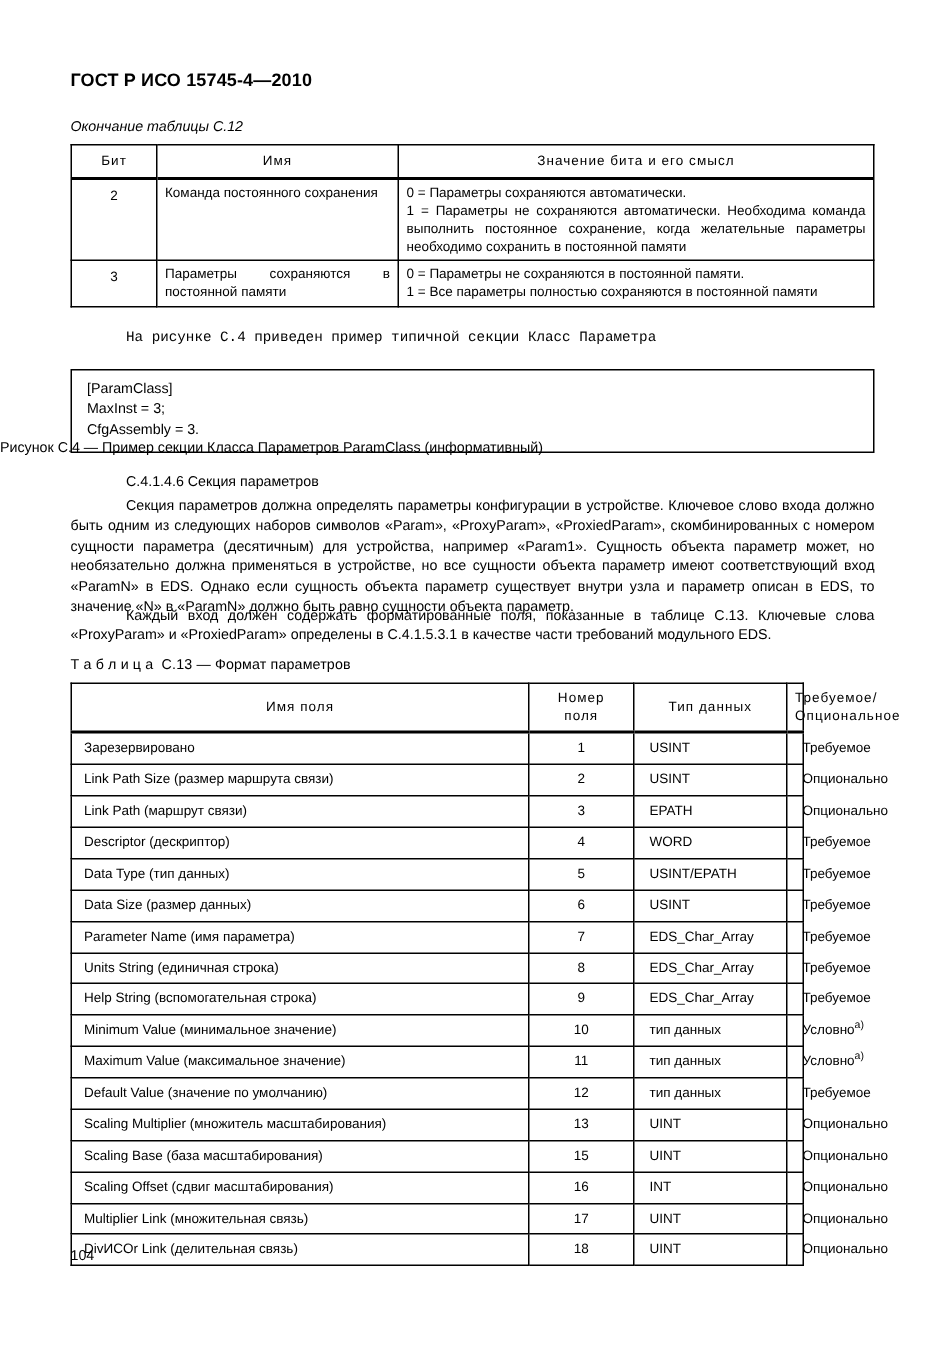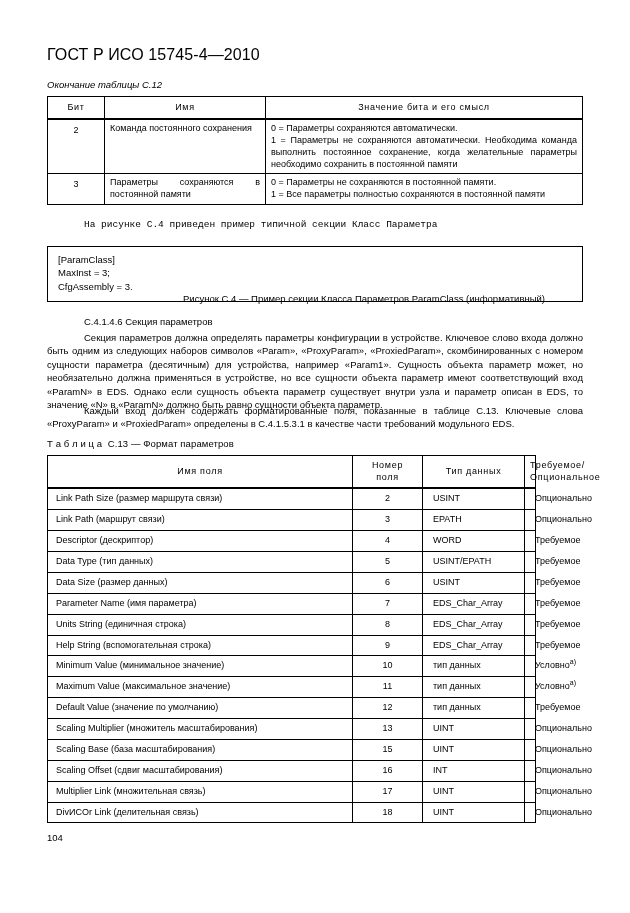--- a/index.html
+++ b/index.html
@@ -20,22 +20,22 @@
     left: 0; top: 0;
     width: 630px;
     height: 913px;
     box-sizing: border-box;
     padding: 0;
   }
   .std-header {
     position: absolute;
     left: 47px;
     top: 46px;
-    font-size: 16px;
-    font-weight: normal;
+    font-size: 12px;
+    font-weight: bold;
     letter-spacing: 0.1px;
   }
   .tbl-caption {
     position: absolute;
     font-size: 9.5px;
     font-style: italic;
   }
   #caption-c12 {
     left: 47px;
     top: 79px;
@@ -99,21 +99,21 @@
     padding: 6px 10px 8px 10px;
     font-size: 9.5px;
     line-height: 1.42;
     margin-top: 10px;
   }
   #fig-caption {
     position: absolute;
     left: 0;
     top: 293px;
     width: 545px;
-    text-align: right;
+    text-align: left;
     font-size: 9.5px;
   }
 
   
   #sec-head {
     position: absolute;
     left: 84px;
     top: 316px;
     font-size: 9.5px;
   }
@@ -233,20 +233,26 @@
         </td>
         <td class="c-type">Тип данных</td>
         <td class="c-req">
           <div>Требуемое/</div>
           <div>Опциональное</div>
         </td>
       </tr>
     </thead>
     <tbody id="table-c13-body">
         <tr>
+          <td class="c-field">Зарезервировано</td>
+          <td class="c-num">1</td>
+          <td class="c-type">USINT</td>
+          <td class="c-req">Требуемое</td>
+        </tr>
+        <tr>
           <td class="c-field">Link Path Size (размер маршрута связи)</td>
           <td class="c-num">2</td>
           <td class="c-type">USINT</td>
           <td class="c-req">Опционально</td>
         </tr>
         <tr>
           <td class="c-field">Link Path (маршрут связи)</td>
           <td class="c-num">3</td>
           <td class="c-type">EPATH</td>
           <td class="c-req">Опционально</td>

